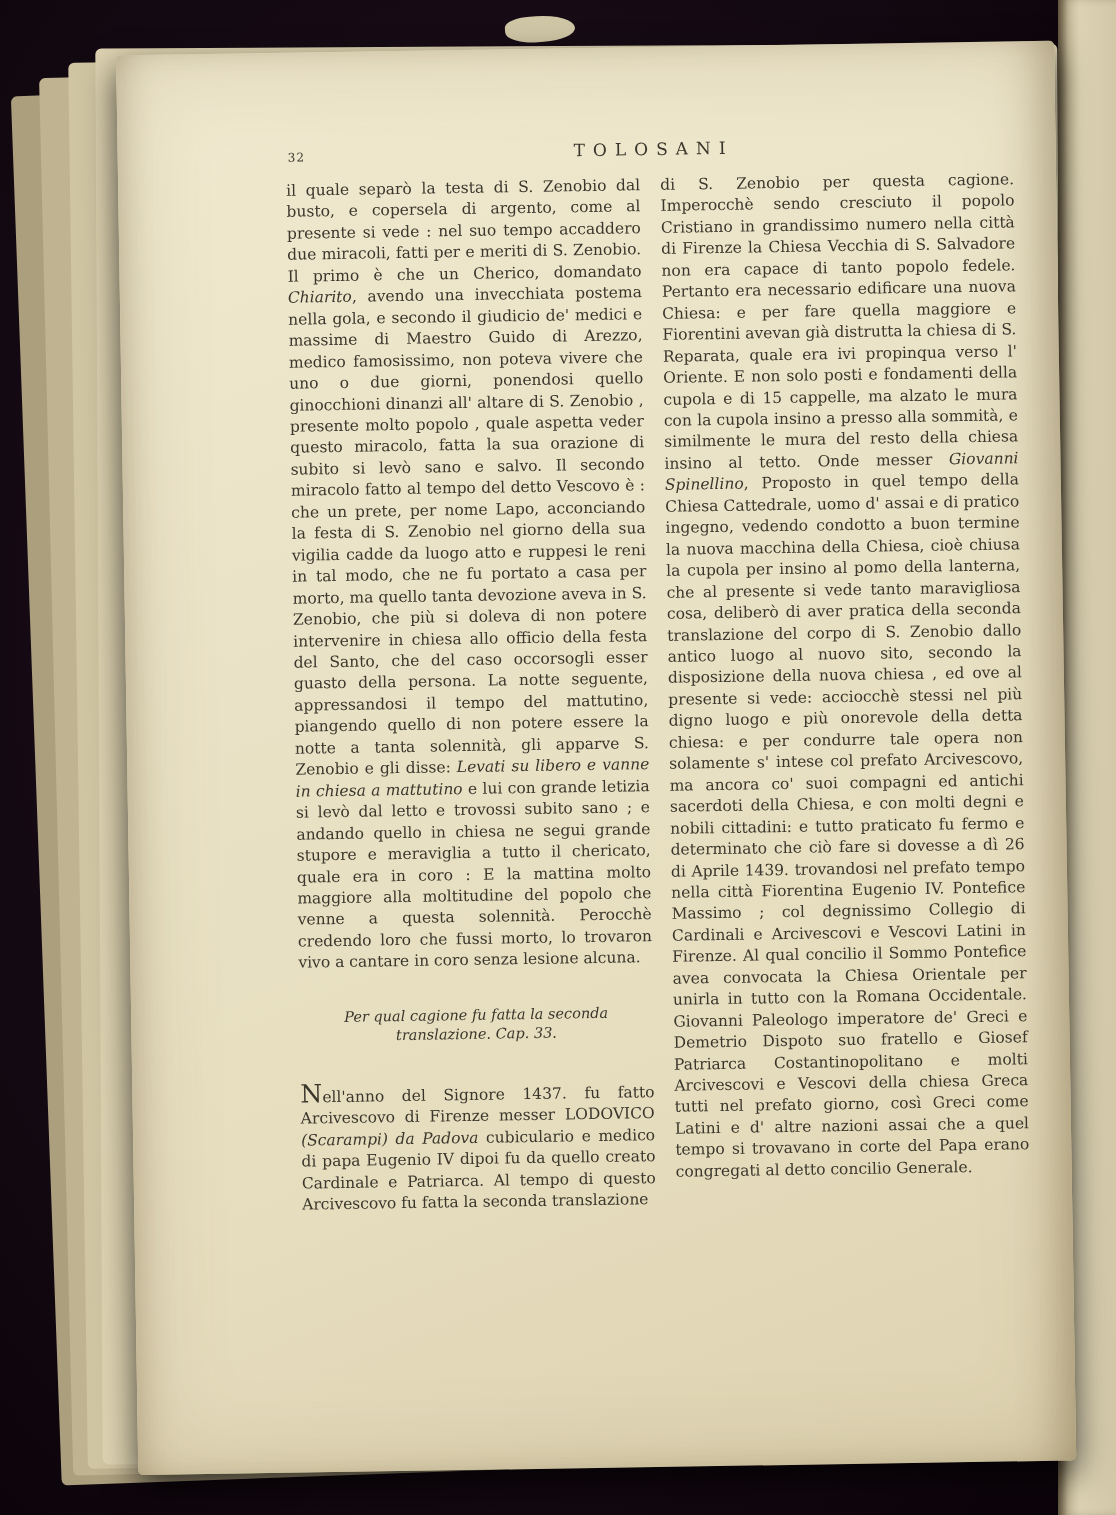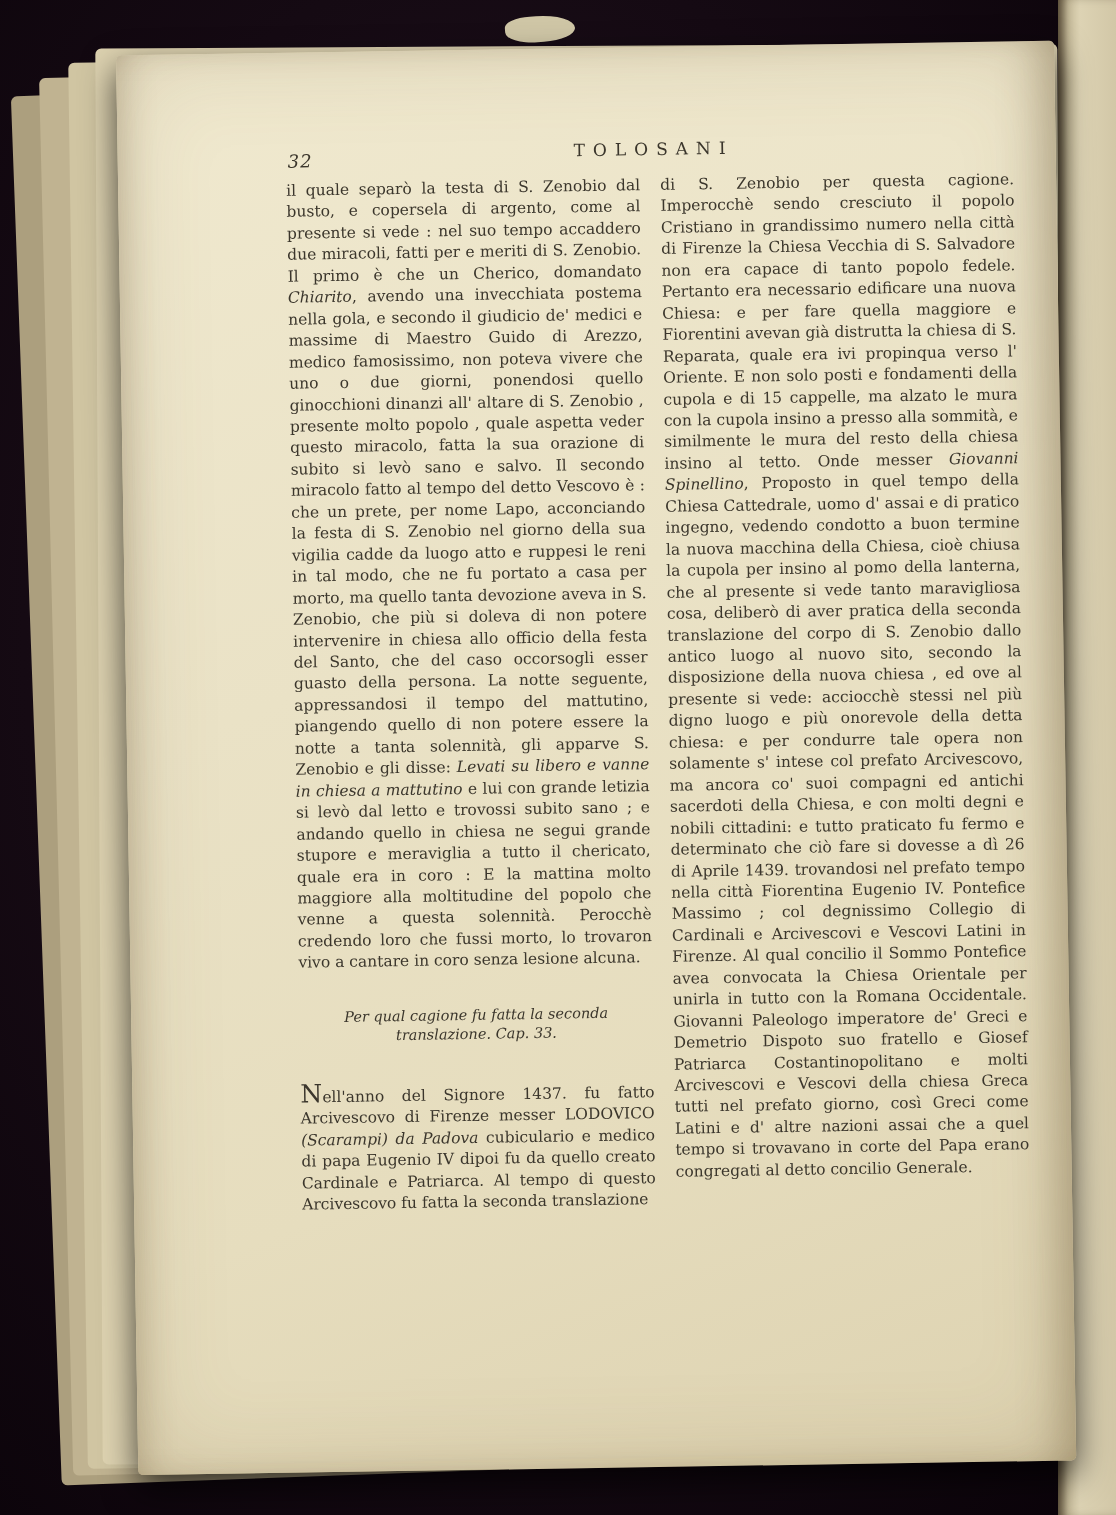--- a/index.html
+++ b/index.html
@@ -27,21 +27,21 @@
     background:linear-gradient(160deg,#f0e9cf 0%,#eae2c6 40%,#e6ddbe 70%,#ddd2b0 100%);
     transform:rotate(-0.9deg);transform-origin:50% 0;
     border-radius:5px;
     box-shadow:0 14px 34px rgba(0,0,0,.7),
                inset 0 0 95px rgba(120,95,55,.20),
                inset -34px 0 44px -22px rgba(85,65,32,.35),
                inset 24px 0 34px -20px rgba(85,65,32,.28);
   }
   .page-inner{padding:92px 42px 0 168px;color:#3b362c;}
   .page-header{position:relative;height:30px;margin-bottom:6px;}
-  .page-number{position:absolute;left:2px;top:6px;font-size:18px;letter-spacing:1px;font-style:italic;}
+  .page-number{position:absolute;left:2px;top:6px;font-size:12px;letter-spacing:1px;}
   .running-head{
     margin:0;text-align:center;font-size:17px;font-weight:normal;
     letter-spacing:8px;text-indent:8px;
   }
   .columns{display:flex;gap:20px;}
   .col{width:354px;font-size:15.5px;line-height:1.385;text-align:justify;hyphens:auto;}
   .col p{margin:0;}
   .italic{font-style:italic;}
   .chapter-heading{
     font-style:italic;text-align:center;font-size:14.5px;line-height:1.35;

